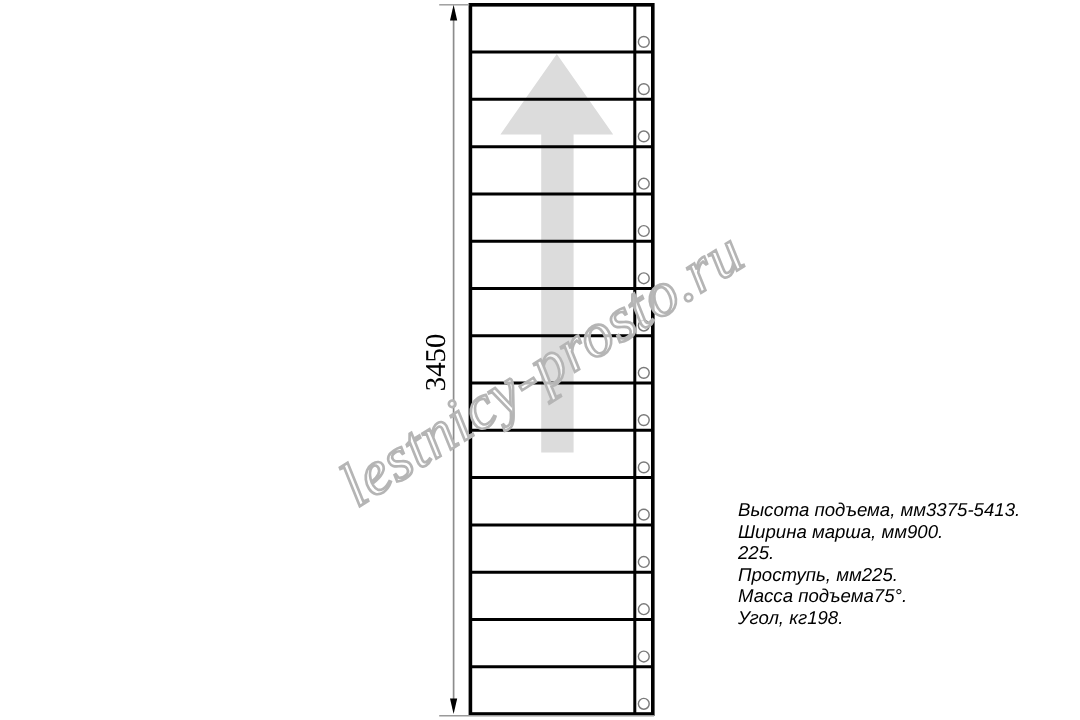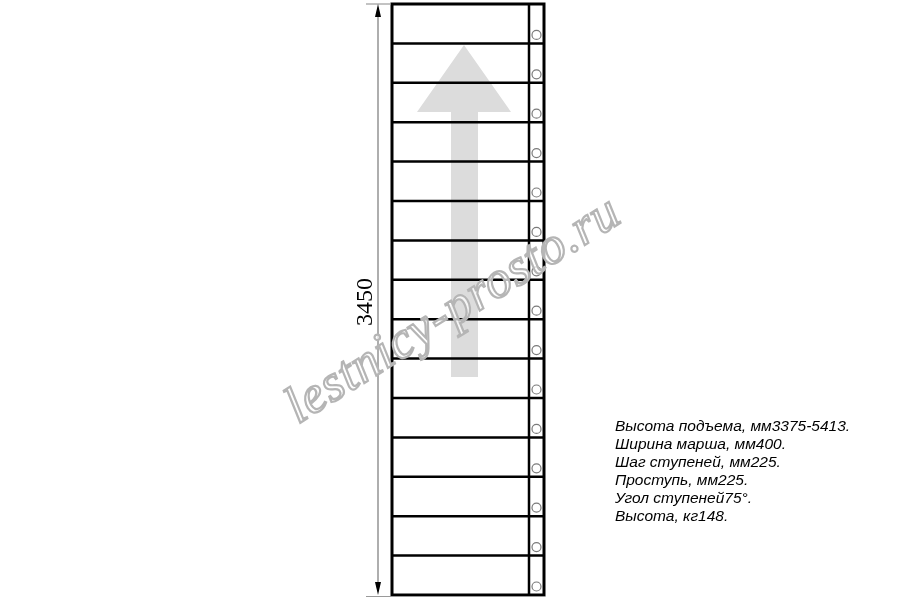--- a/index.html
+++ b/index.html
@@ -116,35 +116,34 @@
     <text data-name="dimension-label" x="364" y="302" text-anchor="middle" dominant-baseline="central" transform="rotate(-90 364 302)">3450</text>
   </svg>
 
   <div id="spec-table" data-name="spec-table">
     <div class="spec-row" data-name="spec-row-height">
       <span class="spec-label" data-name="spec-label">Высота подъема, мм</span>
       <span class="spec-value" data-name="spec-value">3375-5413.</span>
     </div>
     <div class="spec-row" data-name="spec-row-width">
       <span class="spec-label" data-name="spec-label">Ширина марша, мм</span>
-      <span class="spec-value" data-name="spec-value">400.</span>
+      <span class="spec-value" data-name="spec-value">900.</span>
     </div>
     <div class="spec-row" data-name="spec-row-step-pitch">
-      <span class="spec-label" data-name="spec-label">Шаг ступеней, мм</span>
       <span class="spec-value" data-name="spec-value">225.</span>
     </div>
     <div class="spec-row" data-name="spec-row-tread">
       <span class="spec-label" data-name="spec-label">Проступь, мм</span>
       <span class="spec-value" data-name="spec-value">225.</span>
     </div>
     <div class="spec-row" data-name="spec-row-angle">
-      <span class="spec-label" data-name="spec-label">Угол ступеней</span>
+      <span class="spec-label" data-name="spec-label">Масса подъема</span>
       <span class="spec-value" data-name="spec-value">75°.</span>
     </div>
     <div class="spec-row" data-name="spec-row-mass">
-      <span class="spec-label" data-name="spec-label">Высота, кг</span>
-      <span class="spec-value" data-name="spec-value">148.</span>
+      <span class="spec-label" data-name="spec-label">Угол, кг</span>
+      <span class="spec-value" data-name="spec-value">198.</span>
     </div>
   </div>
 
   <div id="watermark" data-name="watermark">lestnicy-prosto.ru</div>
 
 </div>
 
 </body></html>

